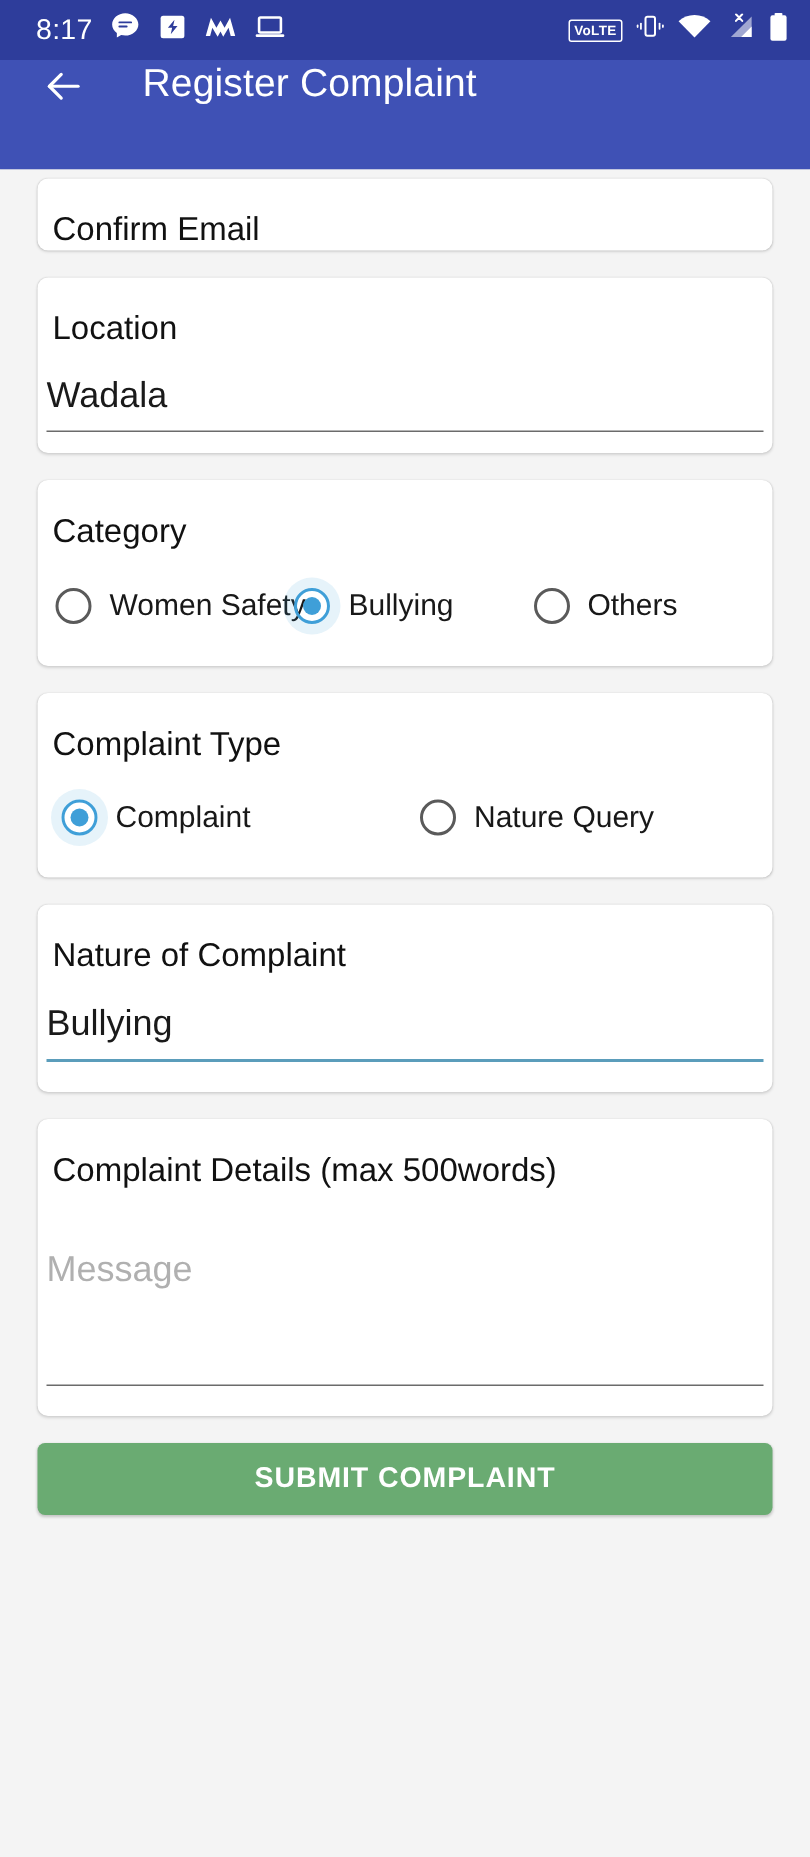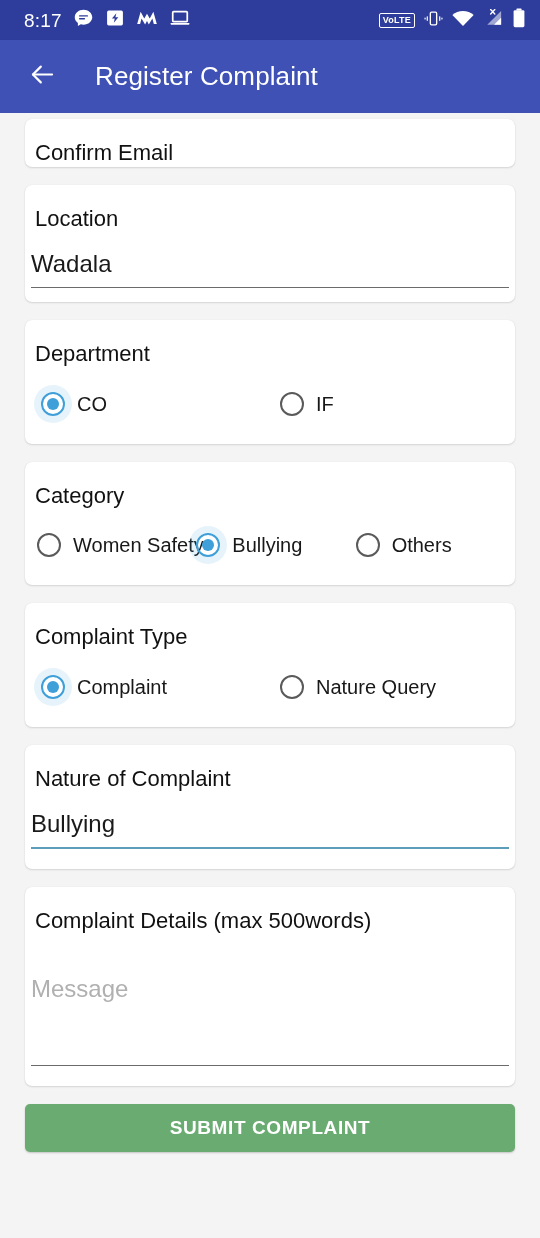--- a/index.html
+++ b/index.html
@@ -61,21 +61,21 @@
     line-height: 1;
     padding: 2px 3px;
     letter-spacing: 0.2px;
   }
 
   
   .app-bar {
     height: 73px;
     background: #3f51b5;
     display: flex;
-    align-items: center;
+    align-items: flex-start;
     padding-left: 22px;
     box-shadow: 0 1px 2px rgba(0,0,0,0.12);
   }
   .back-btn {
     width: 40px;
     height: 40px;
     display: flex;
     align-items: center;
     justify-content: center;
     cursor: pointer;
@@ -343,35 +343,20 @@
     <div class="card">
       <div class="card-inner">
         <div class="card-label">Location</div>
         <div class="field">
           <input class="field-input" type="text" value="Wadala" placeholder="Location" style="">
         </div>
         <div class="field-pad-bottom"></div>
       </div>
     </div>
 
-    <div class="card">
-      <div class="card-inner">
-        <div class="card-label">Department</div>
-        <div class="radio-row two">
-          <label class="radio-opt">
-            <span class="radio-dot on"></span>
-            <span class="radio-label">CO</span>
-          </label>
-          <label class="radio-opt">
-            <span class="radio-dot"></span>
-            <span class="radio-label">IF</span>
-          </label>
-        </div>
-      </div>
-    </div>
 
     <div class="card">
       <div class="card-inner">
         <div class="card-label">Category</div>
         <div class="radio-row three">
           <label class="radio-opt tight">
             <span class="radio-dot"></span>
             <span class="radio-label">Women Safety</span>
           </label>
           <label class="radio-opt tight">

